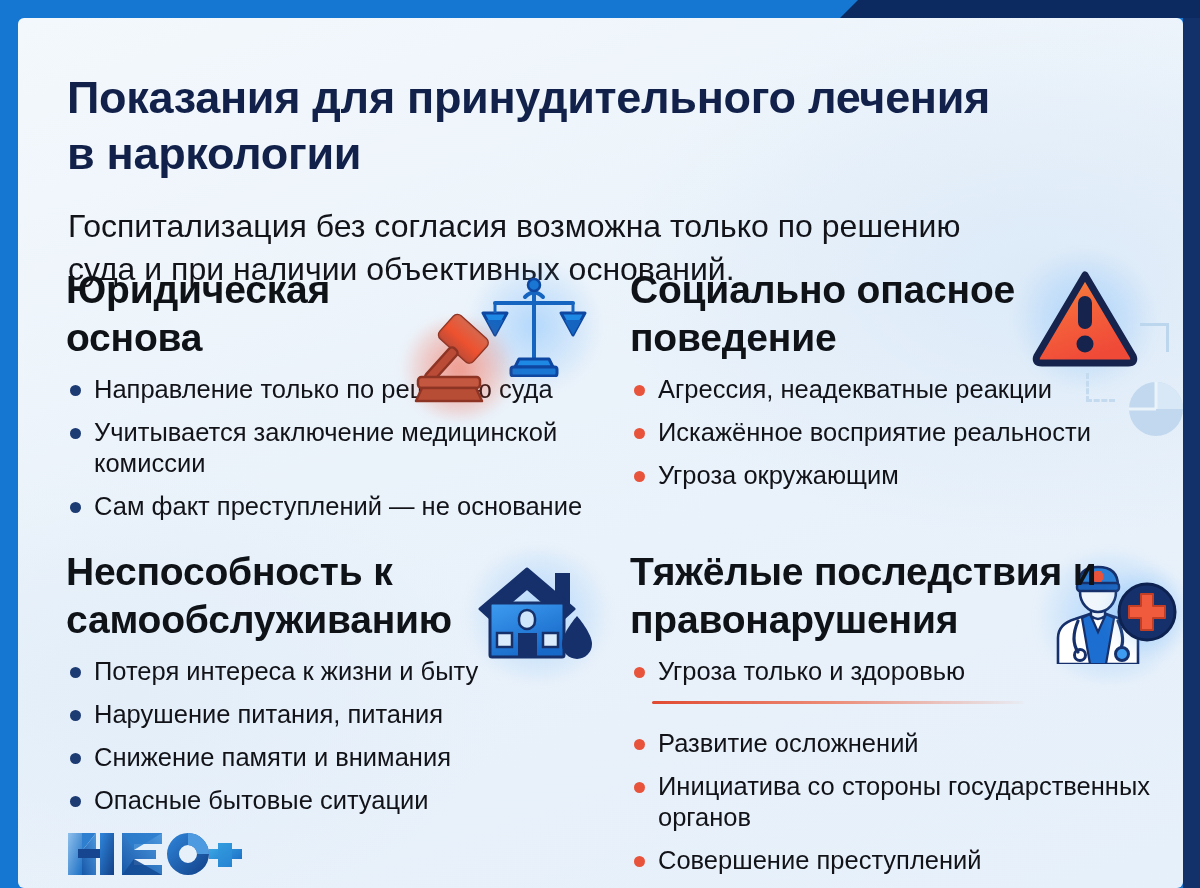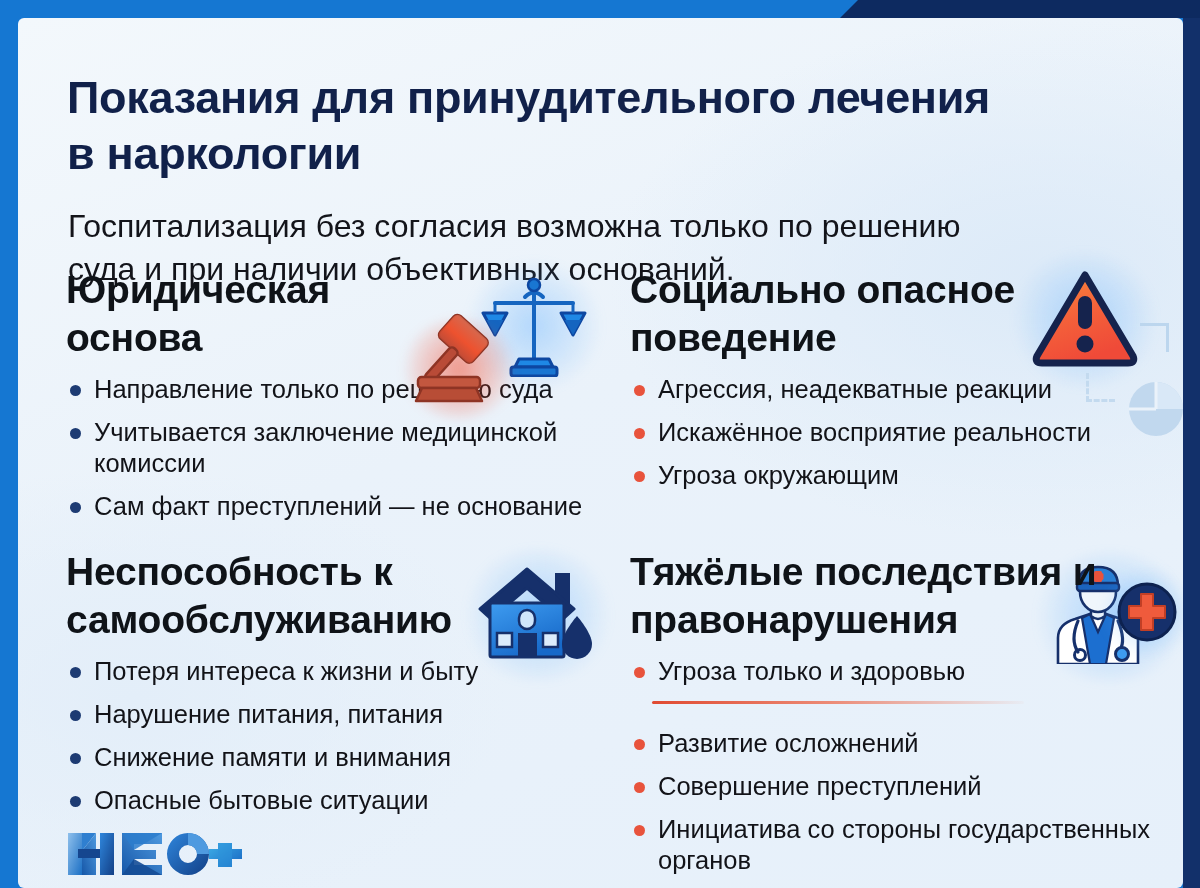--- a/index.html
+++ b/index.html
@@ -351,22 +351,22 @@
     </div>
 
     <div class="section sec-4">
       <div class="sec-head">Тяжёлые последствия и правонарушения</div>
       <ul class="bullets bul-red">
         <li>Угроза только и здоровью</li>
       </ul>
       <div class="divider-red"></div>
       <ul class="bullets bul-red">
         <li>Развитие осложнений</li>
+        <li>Инициатива со стороны государственных органов</li>
         <li>Совершение преступлений</li>
-        <li>Инициатива со стороны государственных органов</li>
       </ul>
     </div>
 
     <div class="icon-wrap ic-doctor">
       <div class="glow-blue" style="left:-14px;top:-10px;width:160px;height:130px;"></div>
       <svg viewBox="0 0 126 102" width="126" height="102" style="position:relative">
 
         <path d="M14 102 L14 76 Q14 62 31 57 L46 52 L62 52 L77 57 Q94 62 94 76 L94 102 Z" fill="#ffffff" stroke="#16306b" stroke-width="2.6" stroke-linejoin="round"></path>
 
         <path d="M46 52 L54 70 L62 52 L70 56 L62 102 L46 102 L38 56 Z" fill="#1c6fd0" stroke="#16306b" stroke-width="2.2"></path>

